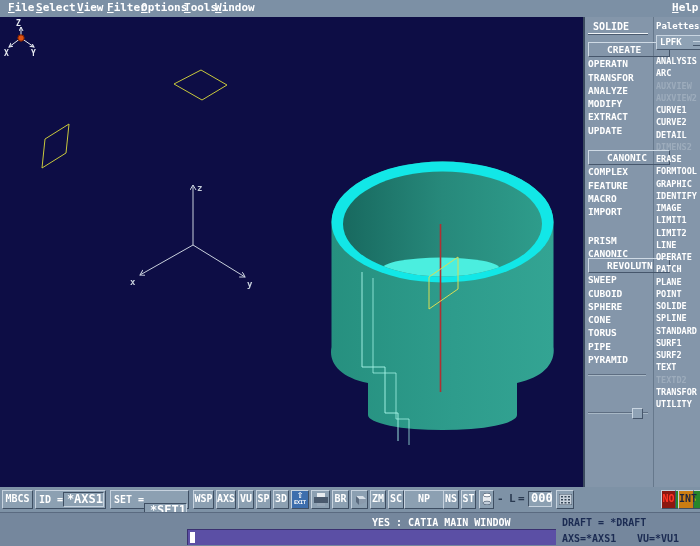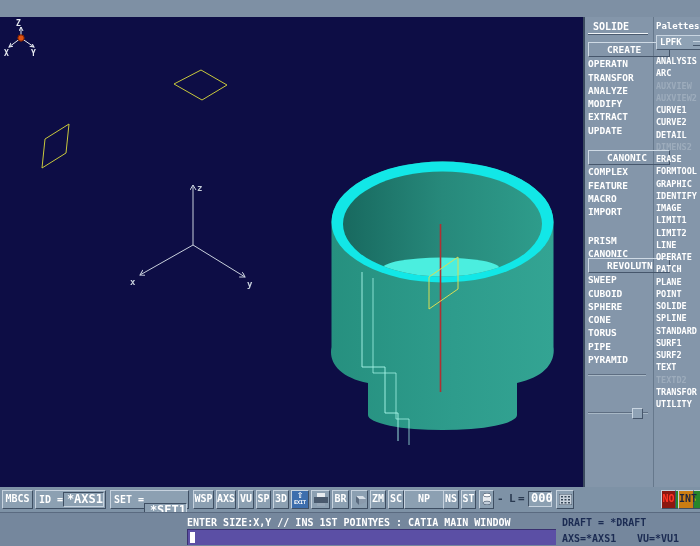--- a/index.html
+++ b/index.html
@@ -53,20 +53,30 @@
   #cmdinput{position:absolute;left:187px;top:16px;width:368px;height:15px;background:#5B4FA5;
         border-top:1px solid #3A3070;border-left:1px solid #3A3070;cursor:text;}
   #cursor{position:absolute;left:2px;top:2px;width:5px;height:11px;background:#FFFFFF;}
   svg text{font-family:"DejaVu Sans Mono",monospace;}
 </style>
 </head>
 <body>
 
 <div id="screen">
 
+  <div id="menubar">
+    <span class="menu-item" style="left:8px">File</span>
+    <span class="menu-item" style="left:36px">Select</span>
+    <span class="menu-item" style="left:77px">View</span>
+    <span class="menu-item" style="left:107px">Filter</span>
+    <span class="menu-item" style="left:141px">Options</span>
+    <span class="menu-item" style="left:184px">Tools</span>
+    <span class="menu-item" style="left:215px">Window</span>
+    <span class="menu-item" style="left:672px">Help</span>
+  </div>
 
   <div id="viewport">
     <svg width="583" height="470" viewBox="0 0 583 470">
       <defs>
         <linearGradient id="bodyGrad" x1="0" y1="0" x2="1" y2="0">
           <stop offset="0" stop-color="#26907F"></stop>
             <stop offset="0.55" stop-color="#2E9C8C"></stop>
             <stop offset="1" stop-color="#33A493"></stop>
         </linearGradient>
         <linearGradient id="wallGrad" x1="0" y1="0" x2="1" y2="0">
@@ -269,21 +279,20 @@
         </g>
       </svg>
     </div>
 
     <div class="tbtn" id="btn-yes" style="left:671px;width:32px">YES</div>
     <div class="tbtn" id="btn-no" style="left:661px;width:15px">NO</div>
     <div class="tbtn" id="btn-int" style="left:678px;width:16px">INT</div>
   </div>
 
   <div id="statusbar">
-    <span class="stext" style="left:187px;top:4px">ENTER SIZE:X,Y // INS 1ST POINT</span>
     <span class="stext" style="left:372px;top:4px">YES : CATIA MAIN WINDOW</span>
     <span class="stext navy" style="left:562px;top:4px">DRAFT = *DRAFT</span>
 
     <div id="cmdinput">
       <div id="cursor"></div>
       <span></span>
     </div>
 
     <span class="stext navy" style="left:562px;top:20px">AXS=*AXS1</span>
     <span class="stext navy" style="left:637px;top:20px">VU=*VU1</span>

